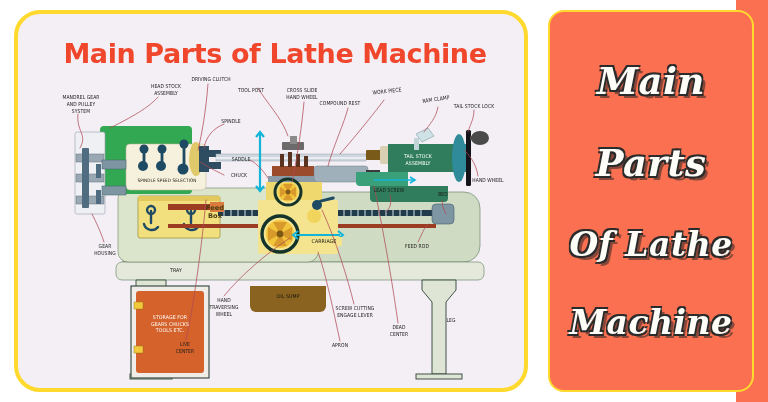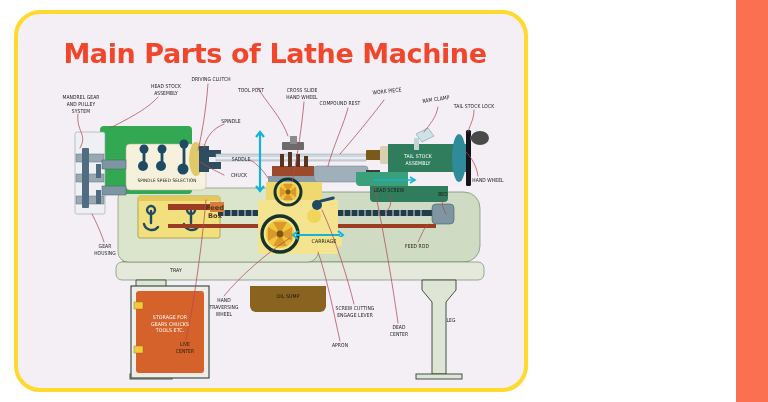--- a/index.html
+++ b/index.html
@@ -345,14 +345,20 @@
       <div class="lbl-in" style="left:142px;top:253px;width:32px;">TRAY</div>
       <div class="lbl-in" style="left:288px;top:224px;width:36px;">CARRIAGE</div>
       <div class="lbl-in" style="left:252px;top:279px;width:36px;">OIL SUMP</div>
       <div class="lbl-in lbl-w" style="left:124px;top:300px;width:56px;">STORAGE FOR
 GEARS CHUCKS
 TOOLS ETC.</div>
 
     </div>
   </div>
 
+  <div id="right-panel">
+    <div class="rt-line">Main</div>
+    <div class="rt-line">Parts</div>
+    <div class="rt-line" style="font-size:33px;">Of Lathe</div>
+    <div class="rt-line" style="font-size:33px;">Machine</div>
+  </div>
 
 </div>
 
 </body></html>

